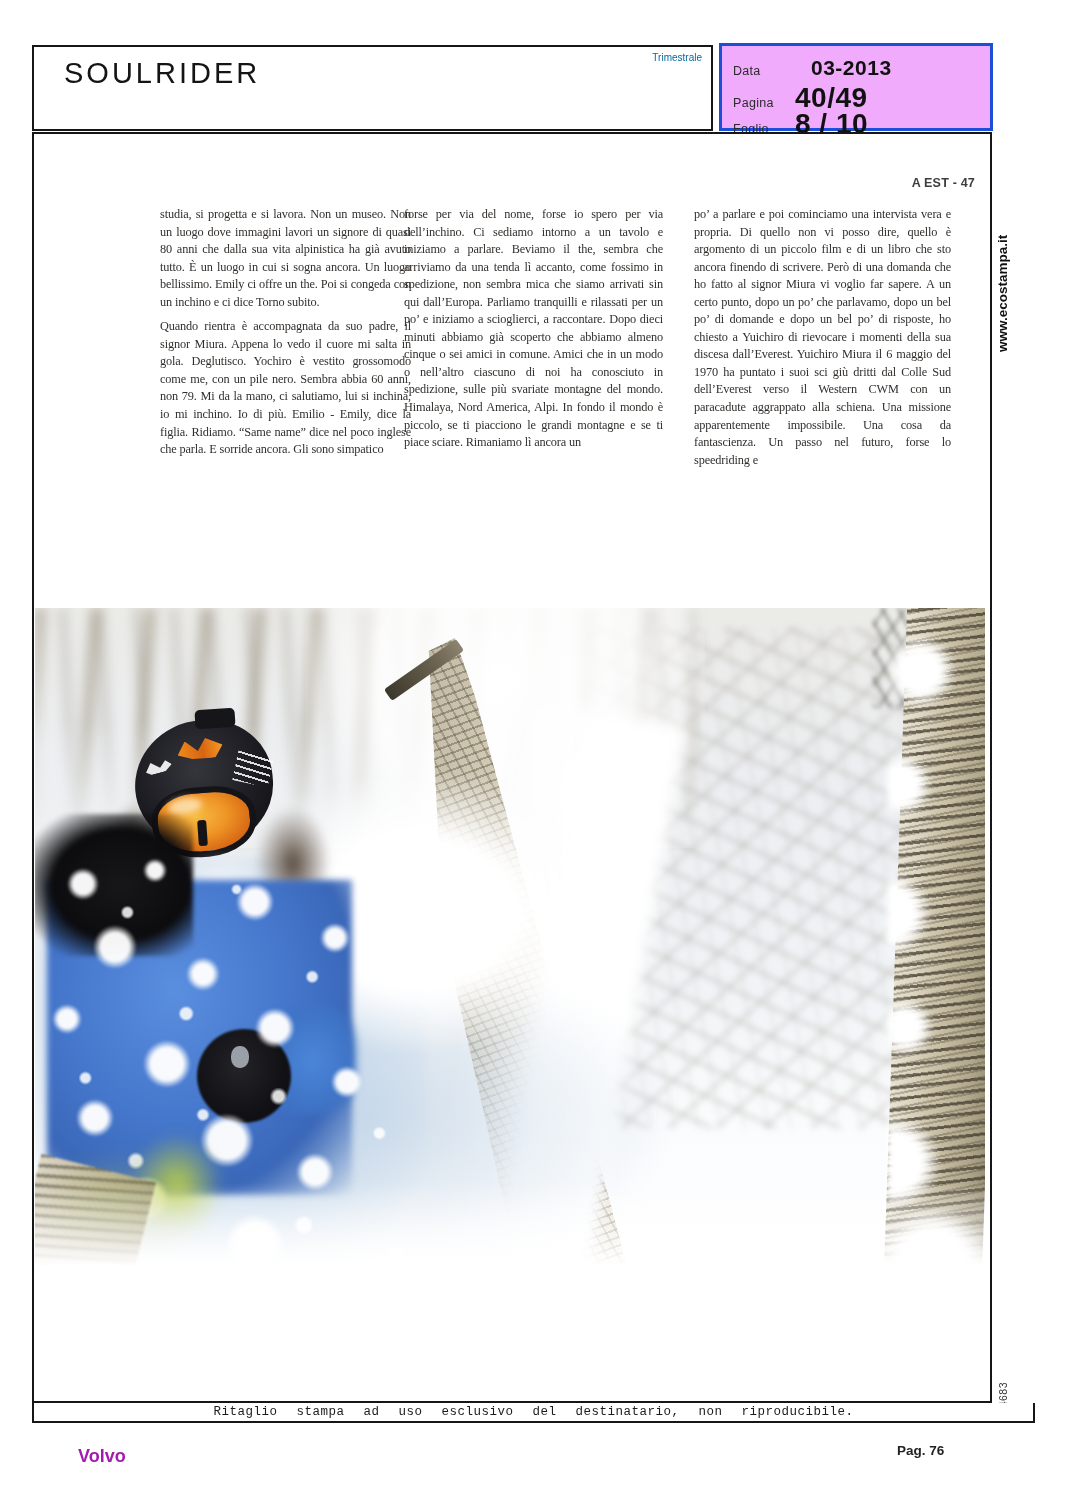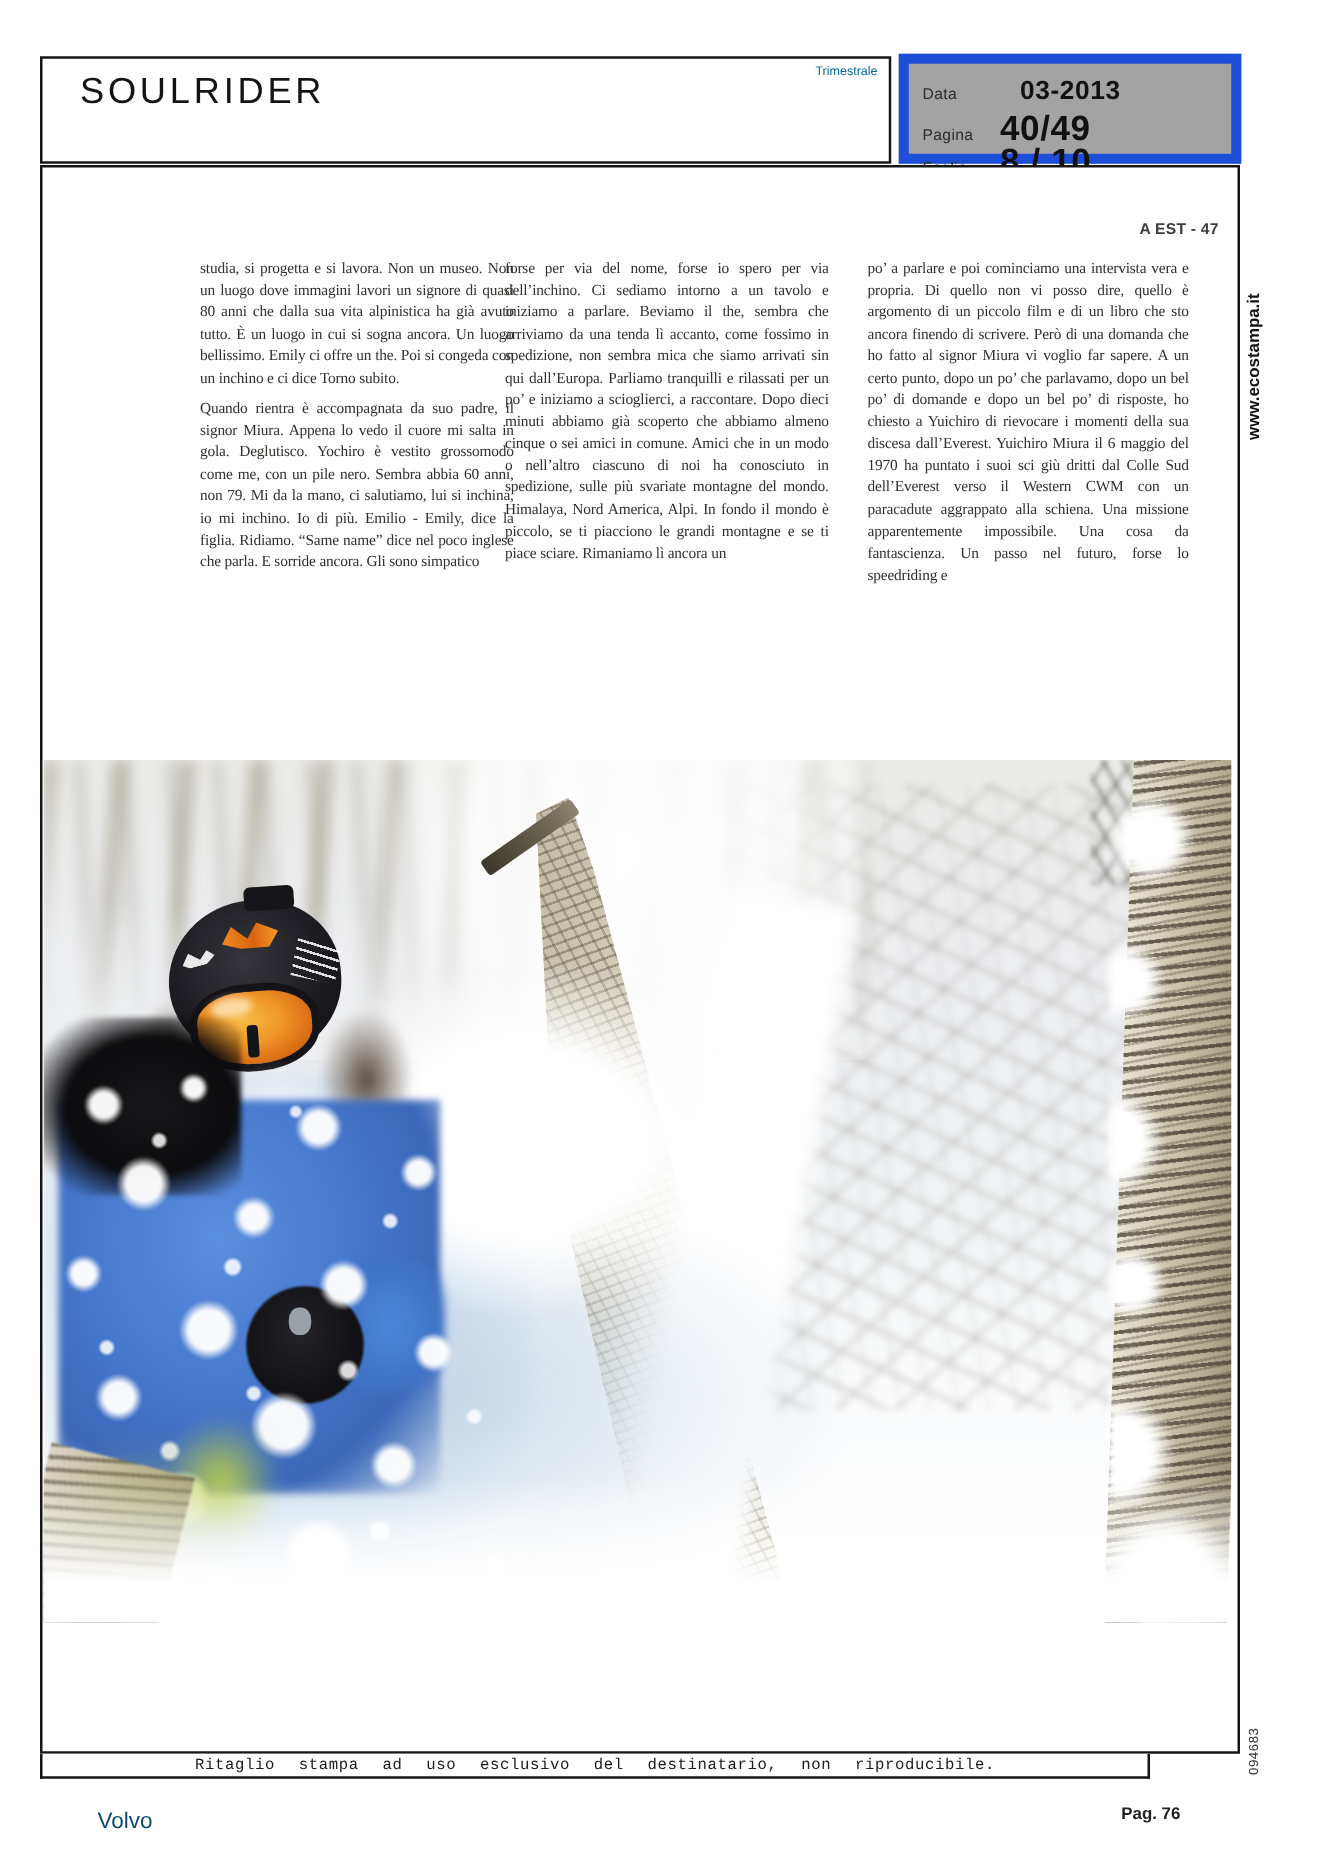--- a/index.html
+++ b/index.html
@@ -6,21 +6,21 @@
   .page{position:relative;width:1069px;height:1500px;background:#ffffff;overflow:hidden;
         font-family:"Liberation Sans",sans-serif;color:#1a1a1a;}
 
   
   .header-box{position:absolute;left:32px;top:45px;width:681px;height:86px;
               border:2px solid #161616;box-sizing:border-box;background:#fff;}
   .pub-title{position:absolute;left:30px;top:10px;font-size:29px;letter-spacing:3px;color:#141414;}
   .frequency{position:absolute;right:9px;top:5px;font-size:10px;color:#0369a1;}
 
   .meta-box{position:absolute;left:719px;top:43px;width:274px;height:88px;
-            border:8px solid #1d4ed8;box-sizing:border-box;background:#a3a3a3;}
+            border:3px solid #1d4ed8;box-sizing:border-box;background:#f0abfc;}
   .meta-row{position:absolute;left:11px;display:flex;align-items:baseline;}
   .meta-row.r1{top:10px;}
   .meta-row.r2{top:36px;}
   .meta-row.r3{top:62px;}
   .meta-label{width:62px;font-size:12.5px;color:#2b2b2b;letter-spacing:.3px;}
   .meta-value{font-size:28px;font-weight:600;color:#111;letter-spacing:.5px;}
   .meta-row.r1 .meta-value{margin-left:16px;font-size:21px;}
 
   
   .ecostampa{position:absolute;left:995px;top:352px;transform:rotate(-90deg);
@@ -37,26 +37,26 @@
   
   .col{position:absolute;top:206px;font-family:"Liberation Serif",serif;font-size:12.3px;
        line-height:17.55px;text-align:justify;color:#322f2c;letter-spacing:-0.15px;}
   .col1{left:160px;width:251px;}
   .col2{left:404px;width:259px;}
   .col3{left:694px;width:257px;}
   .col p{margin:0;}
   .col p + p{margin-top:7px;}
 
   
-  .footer-strip{position:absolute;left:32px;top:1403px;width:888px;height:20px;
+  .footer-strip{position:absolute;left:32px;top:1403px;width:1003px;height:20px;
                 border:2px solid #161616;border-top:none;box-sizing:border-box;
                 display:flex;align-items:center;justify-content:center;background:#fff;}
   .disclaimer{font-family:"Liberation Mono",monospace;font-size:12.5px;color:#1b1b1b;
               word-spacing:11px;letter-spacing:.5px;white-space:nowrap;}
-  .client{position:absolute;left:78px;top:1446px;font-size:18px;font-weight:400;color:#0c4a6e;}
+  .client{position:absolute;left:78px;top:1446px;font-size:18px;font-weight:700;color:#a21caf;}
   .page-ref{position:absolute;left:897px;top:1443px;font-size:13.5px;font-weight:bold;color:#222;}
 
   
   .photo{position:absolute;left:35px;top:608px;width:950px;height:690px;overflow:hidden;background:#fff;}
   .photo *{position:absolute;}
   .ph-base{inset:0;background:linear-gradient(180deg,#ebebe8 0%,#eceef1 25%,#f1f4f6 55%,#fcfdfe 80%,#fff 100%);}
   .ph-streaks{left:0;top:0;width:660px;height:235px;
      background:
        repeating-linear-gradient(94deg,rgba(139,129,106,.50) 0 11px,rgba(139,129,106,0) 11px 55px),
        repeating-linear-gradient(87deg,rgba(108,100,84,.32) 0 6px,rgba(108,100,84,0) 6px 37px);

